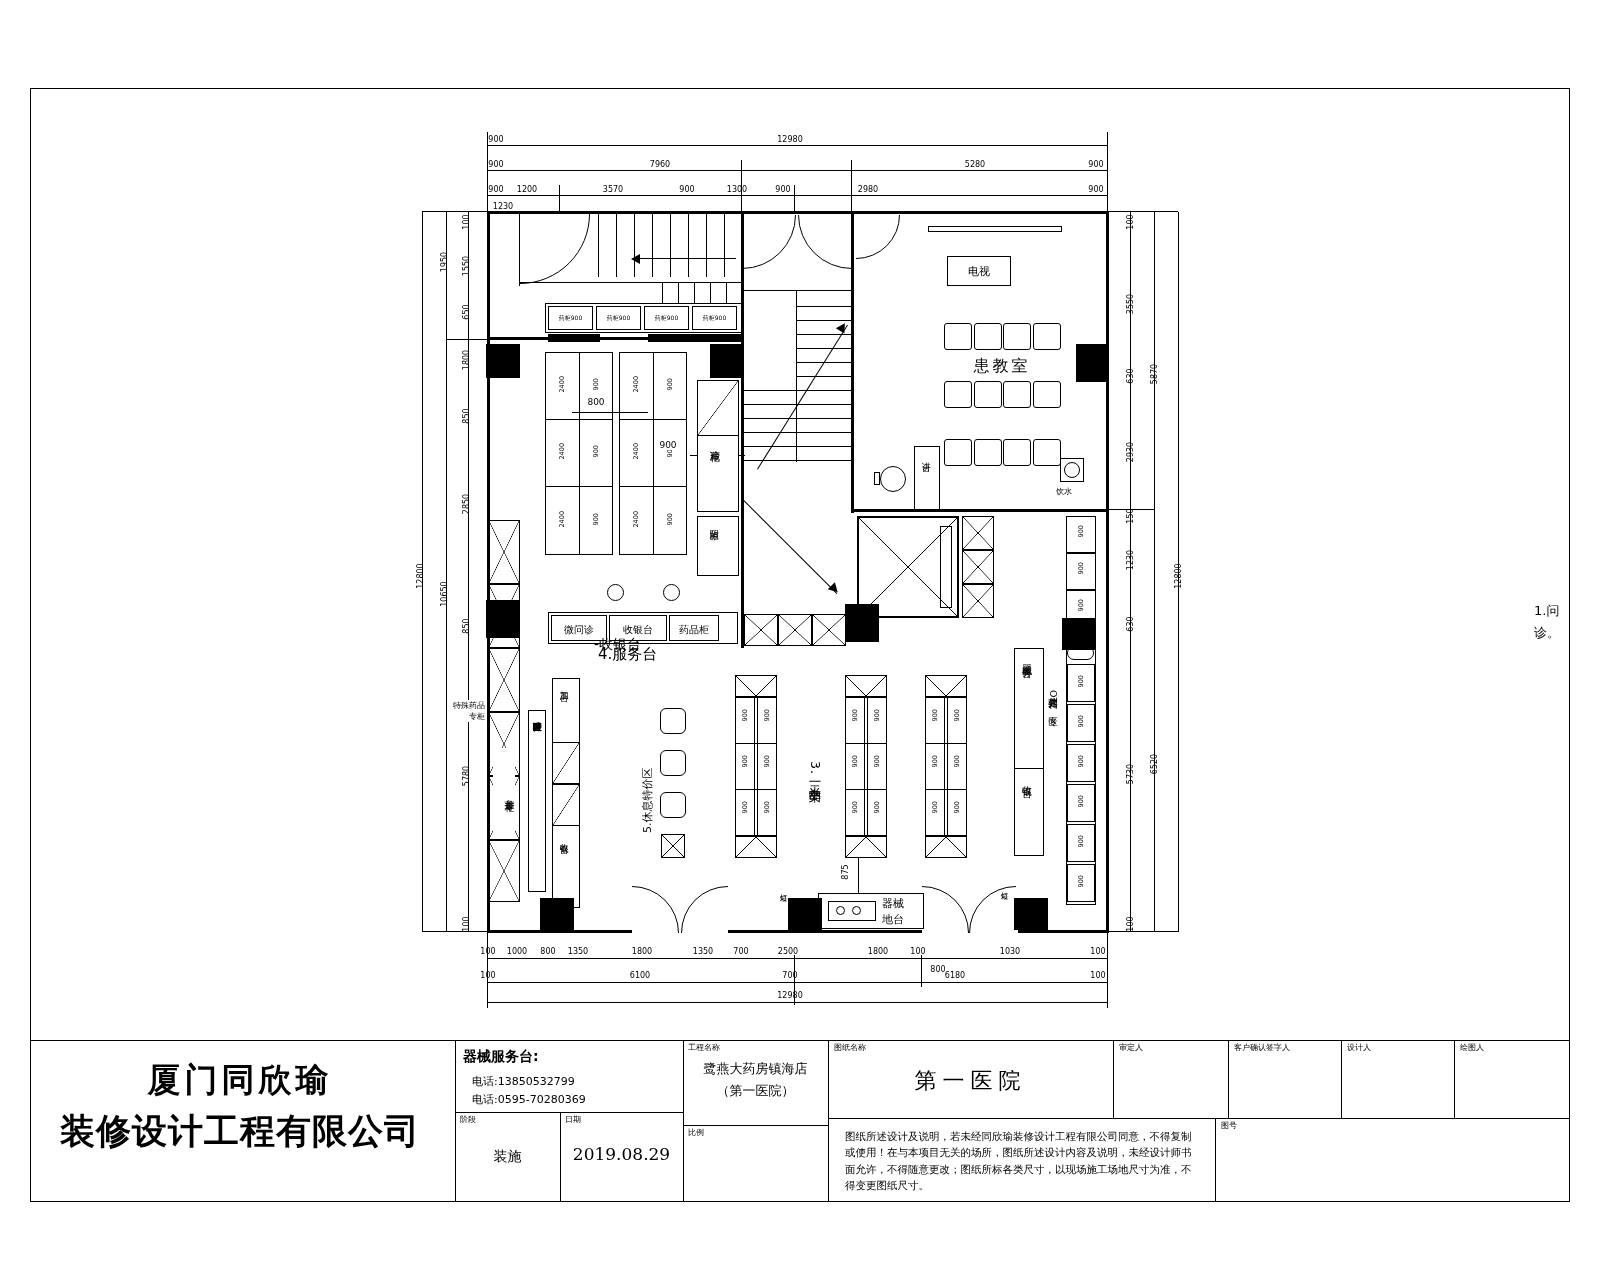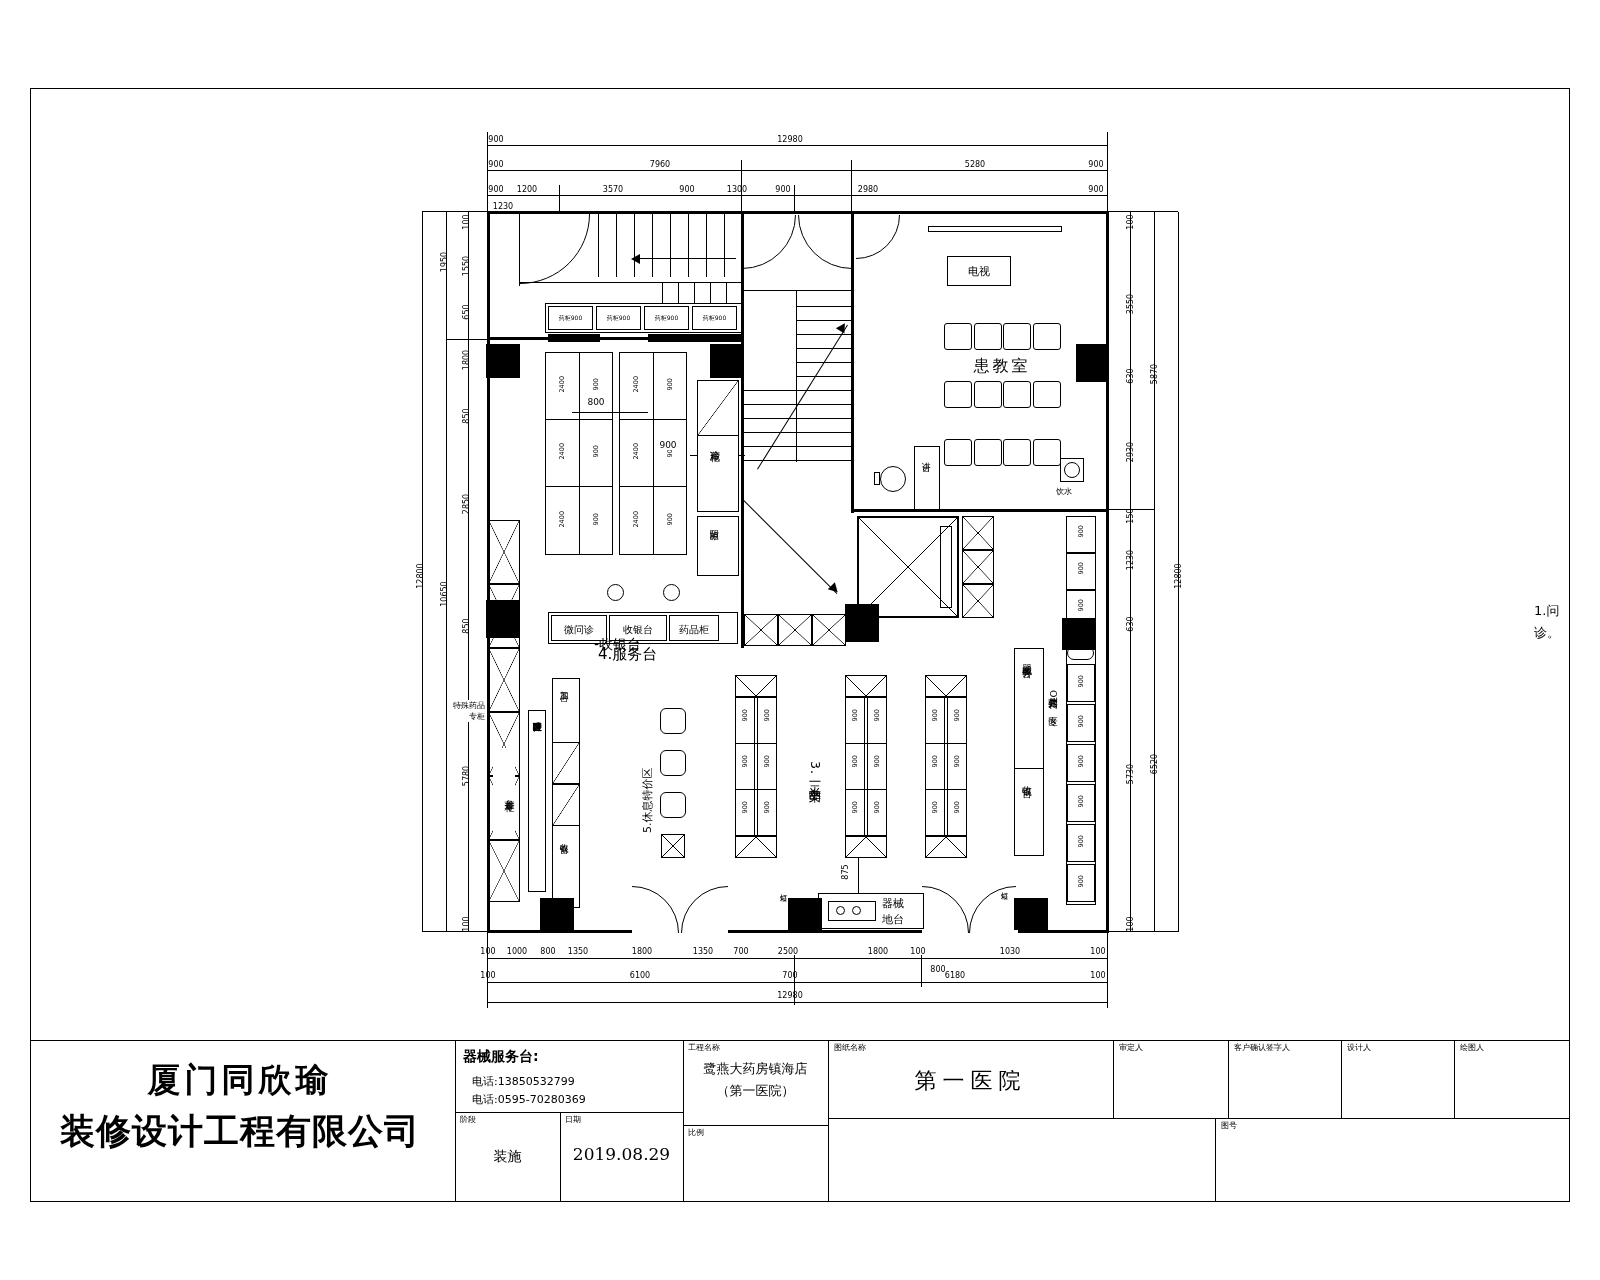--- a/index.html
+++ b/index.html
@@ -436,15 +436,16 @@
   <div class="ln" style="left:1341px;top:1040px;width:1px;height:78px;"></div>
   <div class="ln" style="left:1454px;top:1040px;width:1px;height:78px;"></div>
   <span class="tb-lab" style="left:834px;top:1044px;">图纸名称</span>
   <div class="a" style="left:828px;top:1066px;width:285px;font-size:22px;letter-spacing:6px;text-align:center;">第一医院</div>
   <span class="tb-lab" style="left:1119px;top:1044px;">审定人</span>
   <span class="tb-lab" style="left:1234px;top:1044px;">客户确认签字人</span>
   <span class="tb-lab" style="left:1347px;top:1044px;">设计人</span>
   <span class="tb-lab" style="left:1460px;top:1044px;">绘图人</span>
 
   <div class="ln" style="left:1215px;top:1118px;width:1px;height:84px;"></div>
+  <div class="a" style="left:845px;top:1128px;width:356px;font-size:10.5px;line-height:1.55;">图纸所述设计及说明，若未经同欣瑜装修设计工程有限公司同意，不得复制或使用！在与本项目无关的场所，图纸所述设计内容及说明，未经设计师书面允许，不得随意更改；图纸所标各类尺寸，以现场施工场地尺寸为准，不得变更图纸尺寸。</div>
   <span class="tb-lab" style="left:1221px;top:1122px;">图号</span>
 
 </div>
 
 </body></html>

